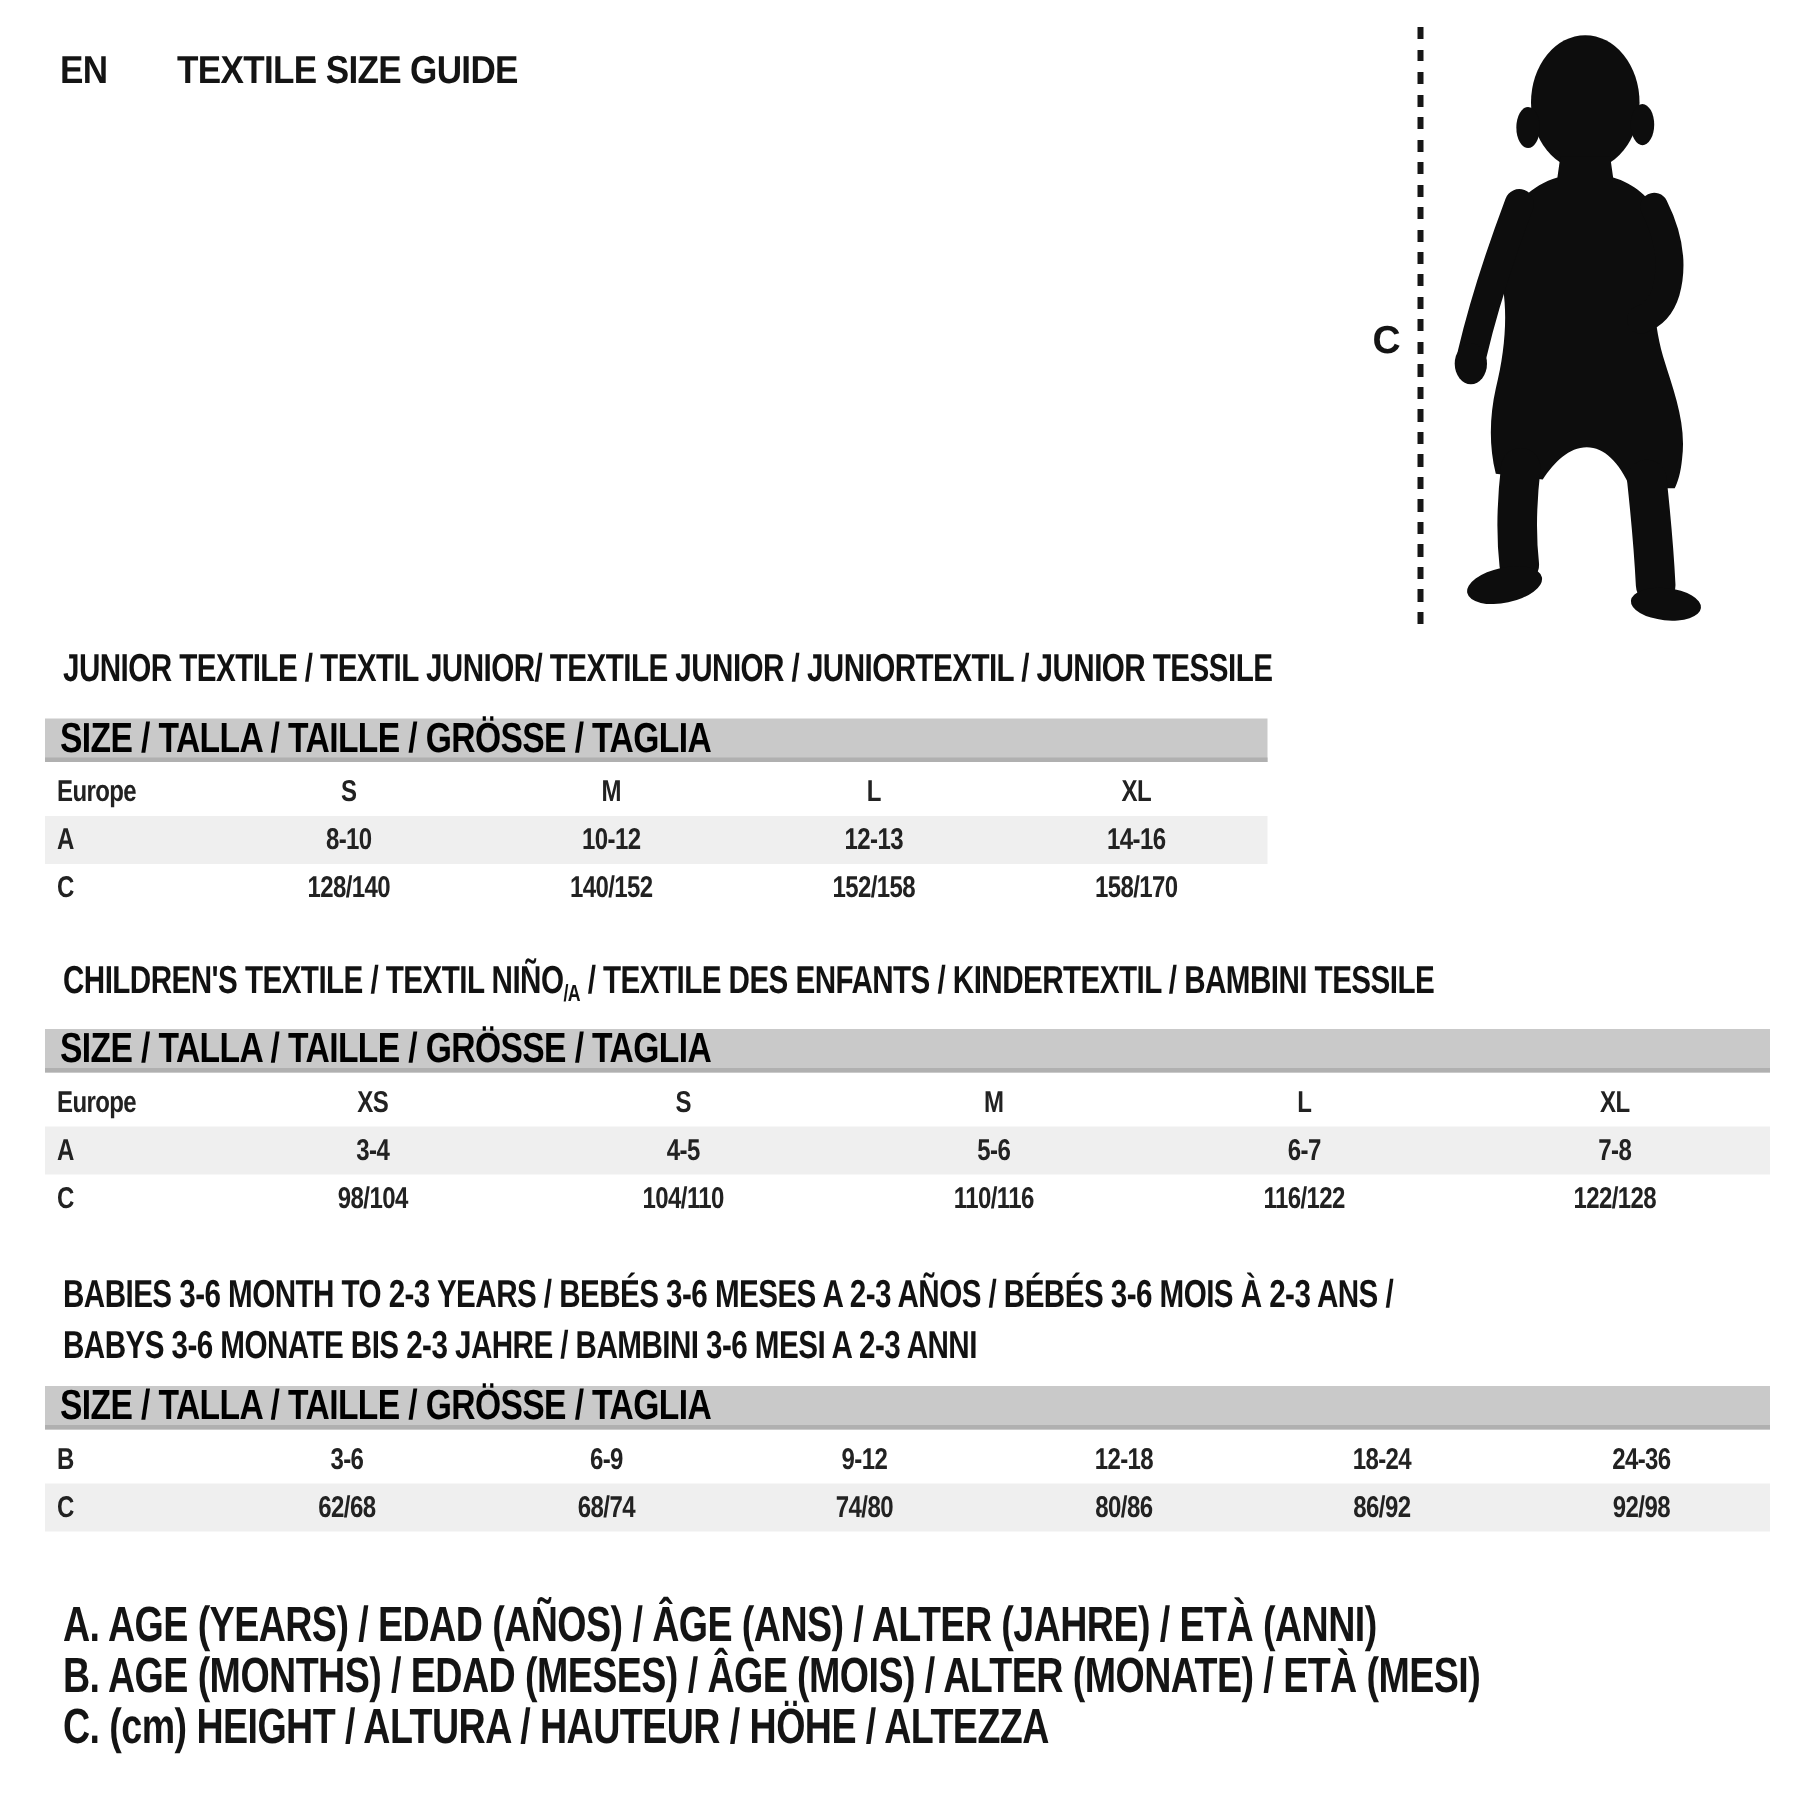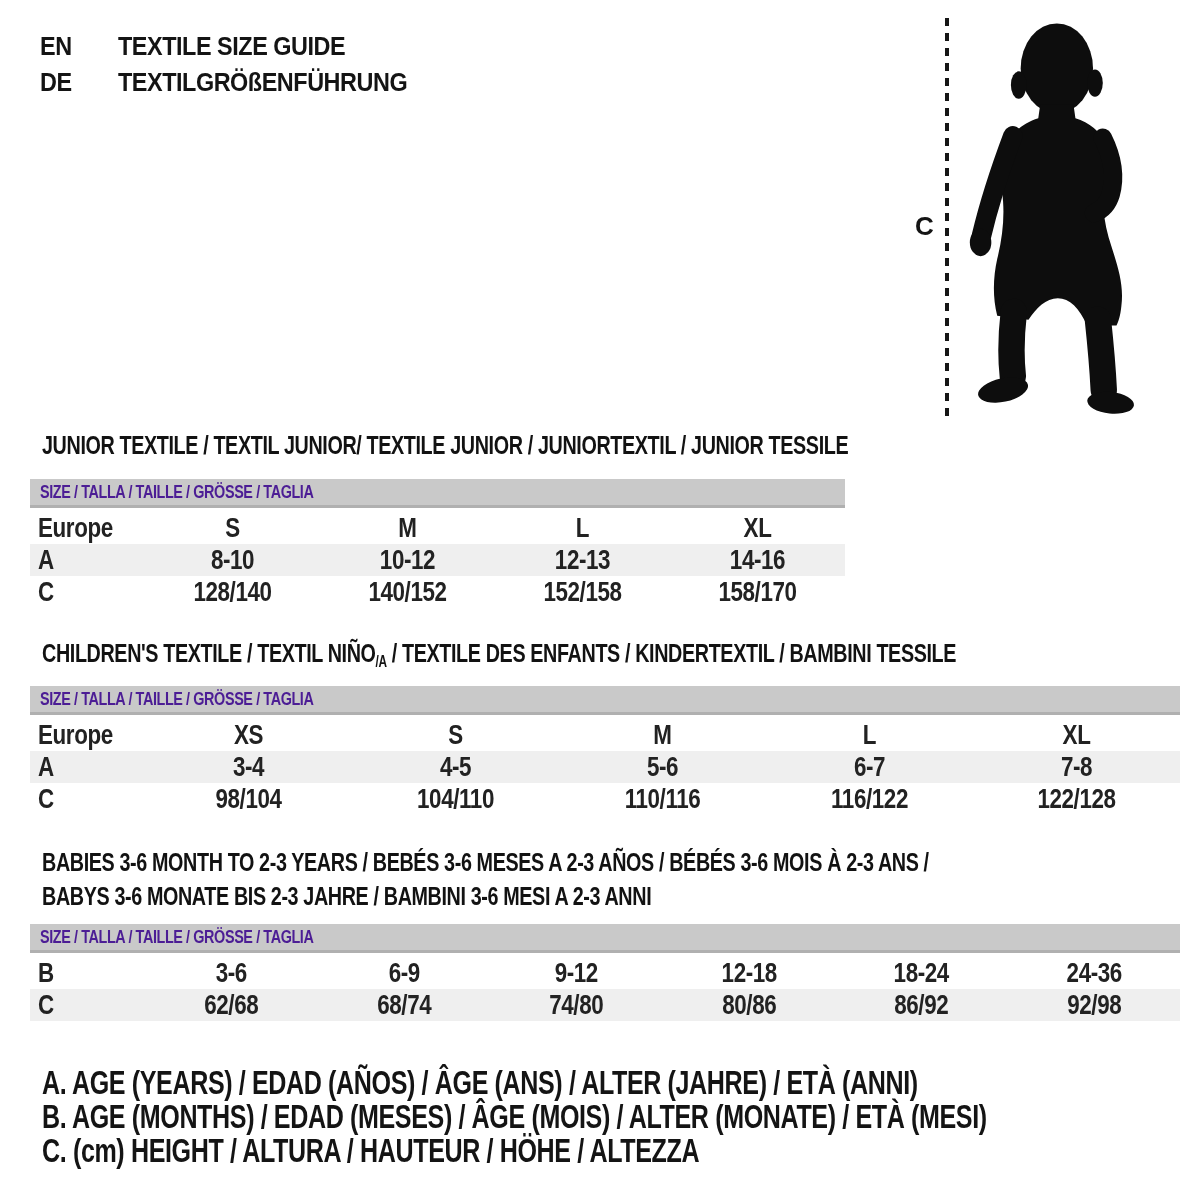--- a/index.html
+++ b/index.html
@@ -24,44 +24,40 @@
   .toddler{position:absolute;left:962px;top:16px;width:176px;height:404px;}
 
   
   .sec-title{position:absolute;left:42px;font-size:26px;height:30px;line-height:30px;color:#121212;}
   .two-line{height:auto;line-height:34px;}
   .sub{font-size:0.60em;vertical-align:-0.35em;}
 
   
   .table{position:absolute;left:30px;}
   .tbar{height:26px;line-height:26px;background:#c9c9c9;border-bottom:3px solid #b0b0b0;
-        padding-left:10px;font-size:18px;color:#4c1d95;margin-bottom:4px;}
-  .trow{display:flex;height:32px;align-items:flex-end;font-size:28px;color:#222222;}
+        padding-left:10px;font-size:28px;color:#000000;margin-bottom:4px;}
+  .trow{display:flex;height:32px;align-items:center;font-size:20px;color:#222222;}
   .trow.shaded{background:#efefef;}
   .tlabel{width:115px;flex:none;padding-left:10px;box-sizing:border-box;
           transform:scaleX(0.80);transform-origin:0 50%;letter-spacing:-0.5px;white-space:nowrap;}
   .tcell{flex:1;text-align:center;transform:scaleX(0.80);letter-spacing:-0.5px;white-space:nowrap;}
 
   
   .notes{position:absolute;left:42px;top:1066px;font-size:33px;color:#141414;}
   .note{height:34px;line-height:34px;}
 </style>
 </head>
 <body>
 
 <div class="canvas">
 
   <div class="lang">
     <div class="lrow">
       <span class="lcode"><span class="cnd90">EN</span></span>
       <span class="cnd90">TEXTILE SIZE GUIDE</span>
-    </div>
-    <div class="lrow">
-      <span class="lcode"><span class="cnd90">DE</span></span>
-      <span class="cnd90">TEXTILGRÖßENFÜHRUNG</span>
     </div>
   </div>
 
   <div class="c-label">C</div>
   <div class="dash"></div>
   <svg class="toddler" viewBox="0 0 180 404" aria-hidden="true">
     <g fill="#0d0d0d" stroke="none">
       <ellipse cx="97" cy="49" rx="37" ry="46"></ellipse>
       <ellipse cx="58" cy="66" rx="8" ry="14"></ellipse>
       <ellipse cx="136" cy="64" rx="8" ry="14"></ellipse>

